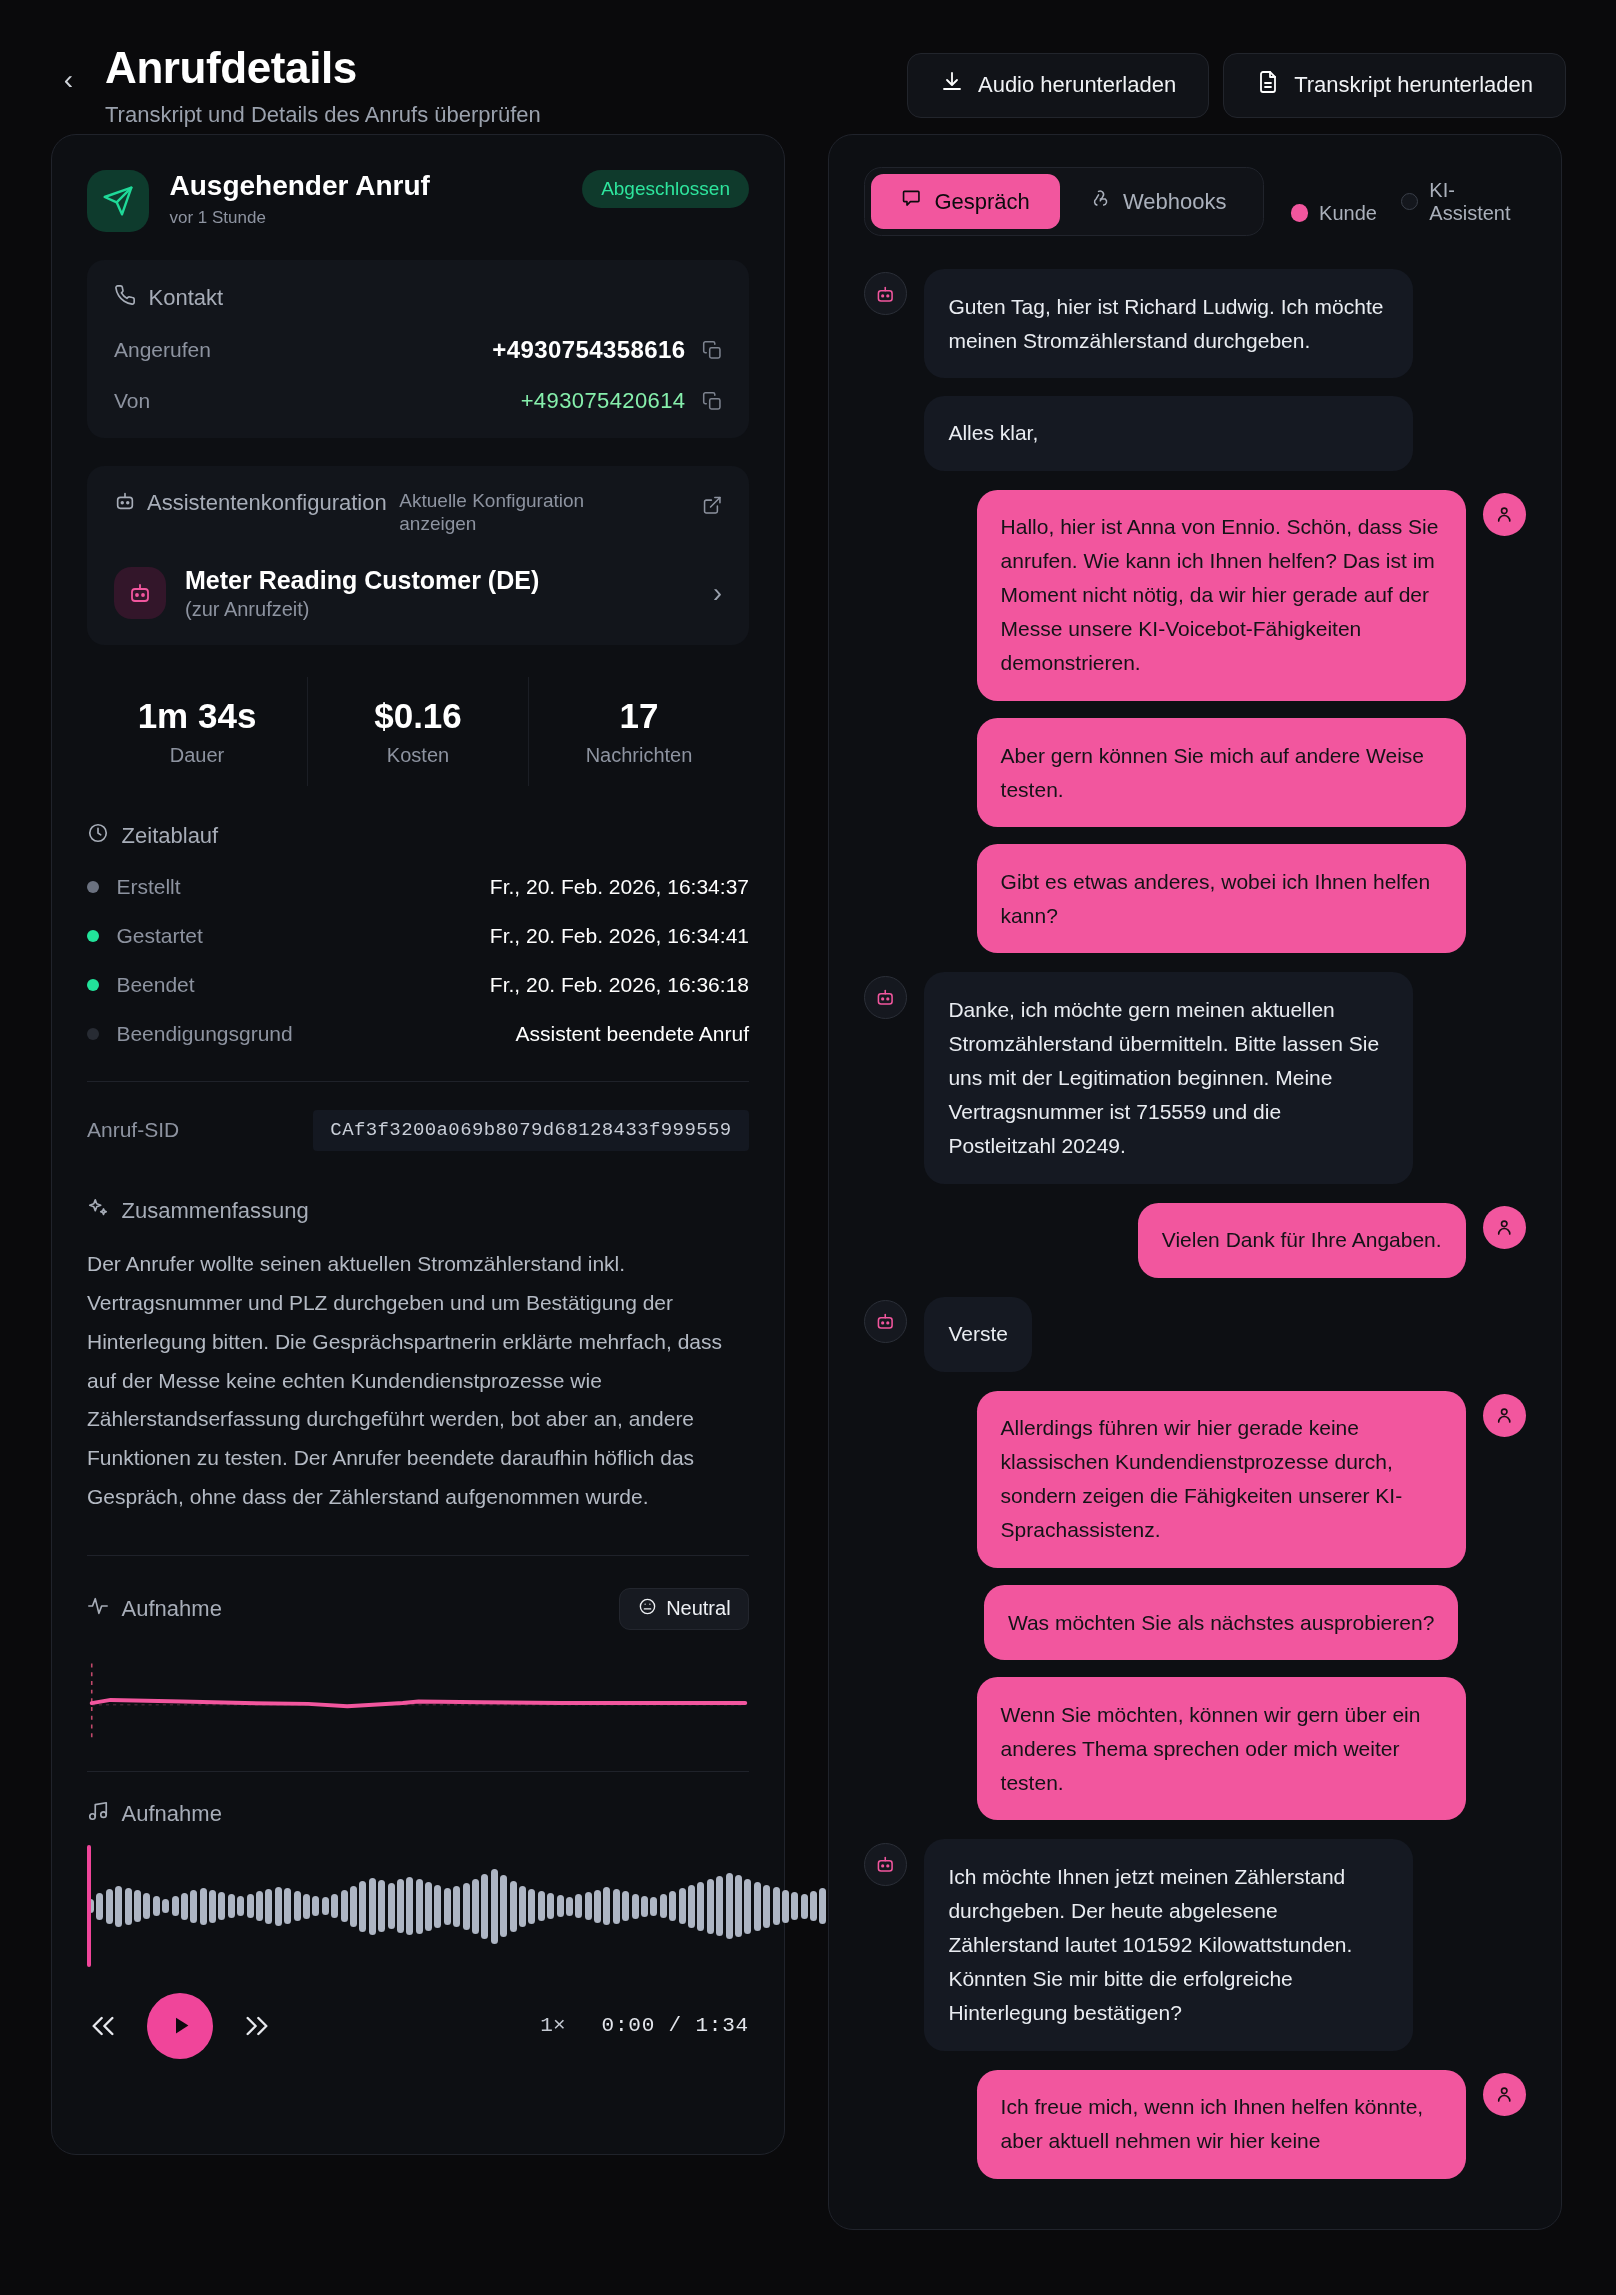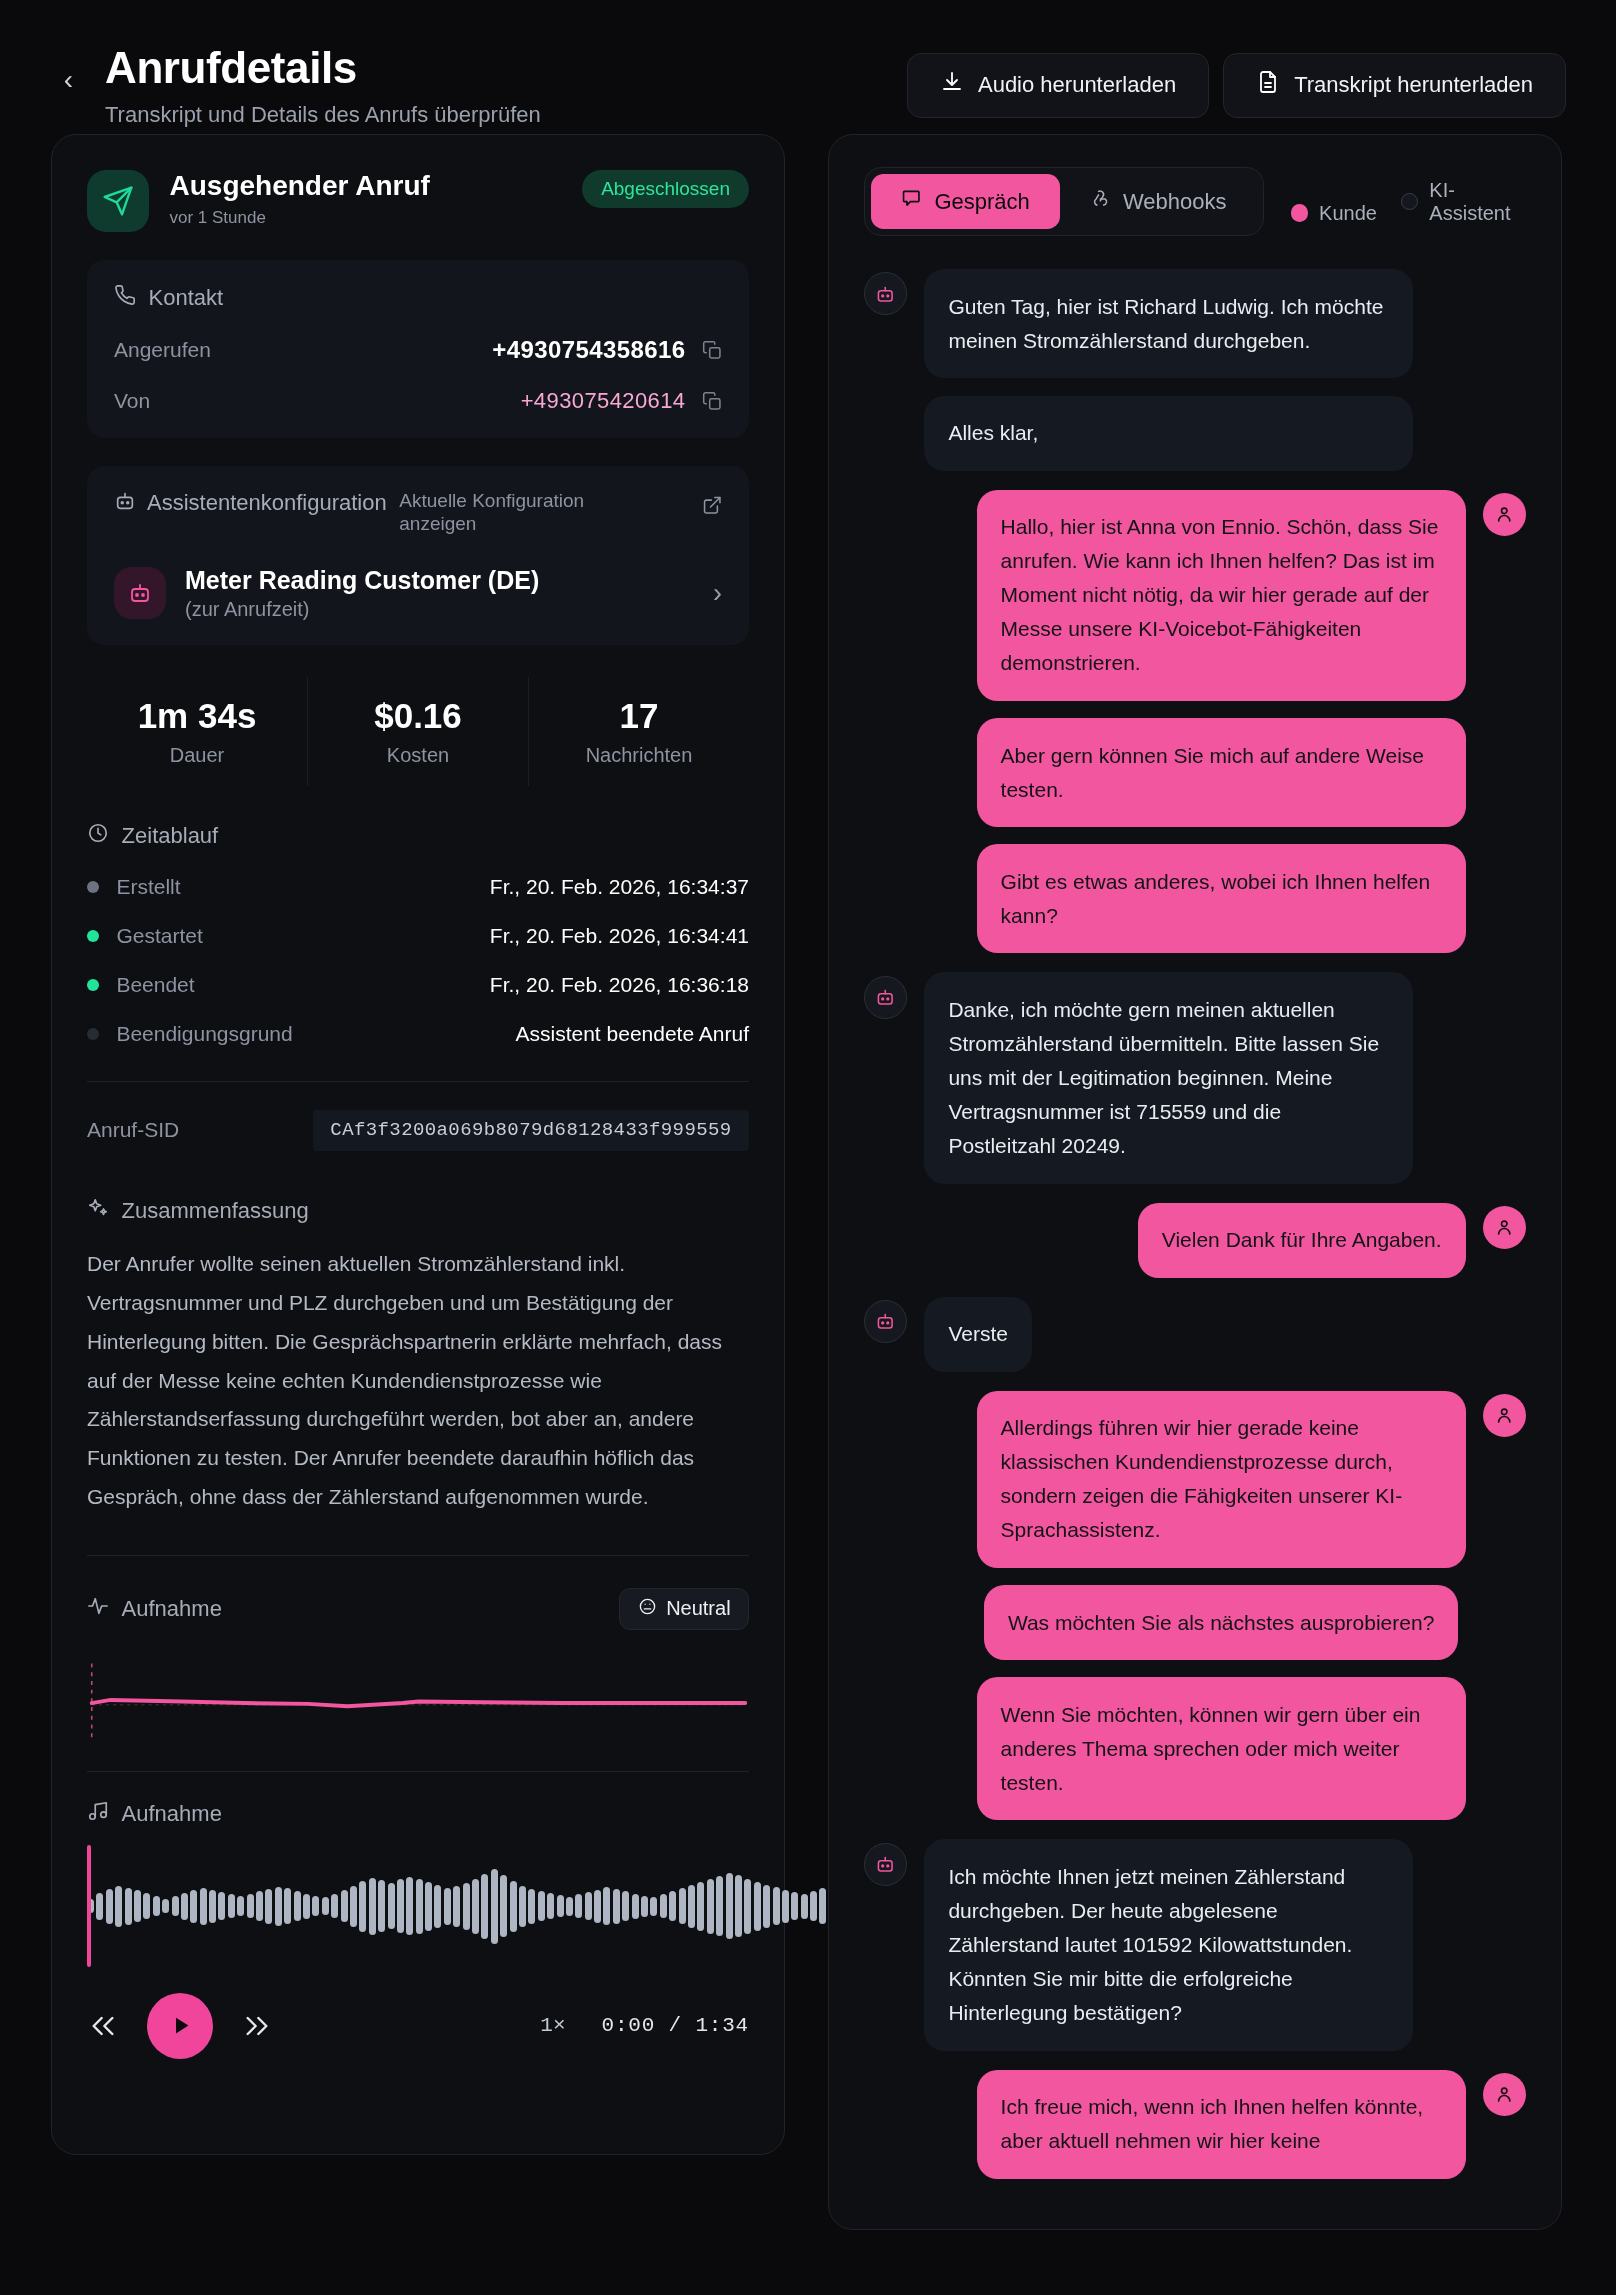--- a/index.html
+++ b/index.html
@@ -49,21 +49,21 @@
     margin-left: auto; background: #0f3a2c; color: #2ee59d; font-size: 19px;
     padding: 8px 19px; border-radius: 789px; white-space: nowrap;
   }
 
   
   .panel { background: #12151b; border-radius: 17.4px; padding: 24px 27px; margin-top: 28px; }
   .panel-head { display: flex; align-items: center; gap: 12.6px; color: #a7adb8; font-size: 22px; }
   .kv { display: flex; align-items: center; margin-top: 24px; }
   .kv-key { font-size: 21px; color: #8d93a0; }
   .kv-val { margin-left: auto; font-size: 24px; color: #ffffff; font-weight: bold; letter-spacing: 0.4px; }
-  .kv-val.small { font-size: 22px; font-weight: normal; color: #f9a8d4; }
+  .kv-val.small { font-size: 22px; font-weight: normal; color: #86efac; }
   .copy-ico { margin-left: 16px; color: #7d838f; cursor: pointer; display: flex; }
 
   
   .cfg-head { display: flex; align-items: flex-start; gap: 11px; }
   .cfg-head .lbl { color: #a7adb8; font-size: 22px; }
   .cfg-link { color: #8d93a0; font-size: 19px; max-width: 205px; line-height: 1.2; margin-left: 1.6px; cursor: pointer; }
   .cfg-ext { margin-left: auto; color: #8d93a0; cursor: pointer; display: flex; padding-top: 4.7px; }
   .cfg-row { display: flex; align-items: center; gap: 19px; margin-top: 30px; cursor: pointer; }
   .bot-chip { width: 52px; height: 52px; border-radius: 17.4px; background: #33162a; display: flex; align-items: center; justify-content: center; flex: none; }
   .cfg-name { font-size: 25px; color: #ffffff; font-weight: bold; }

